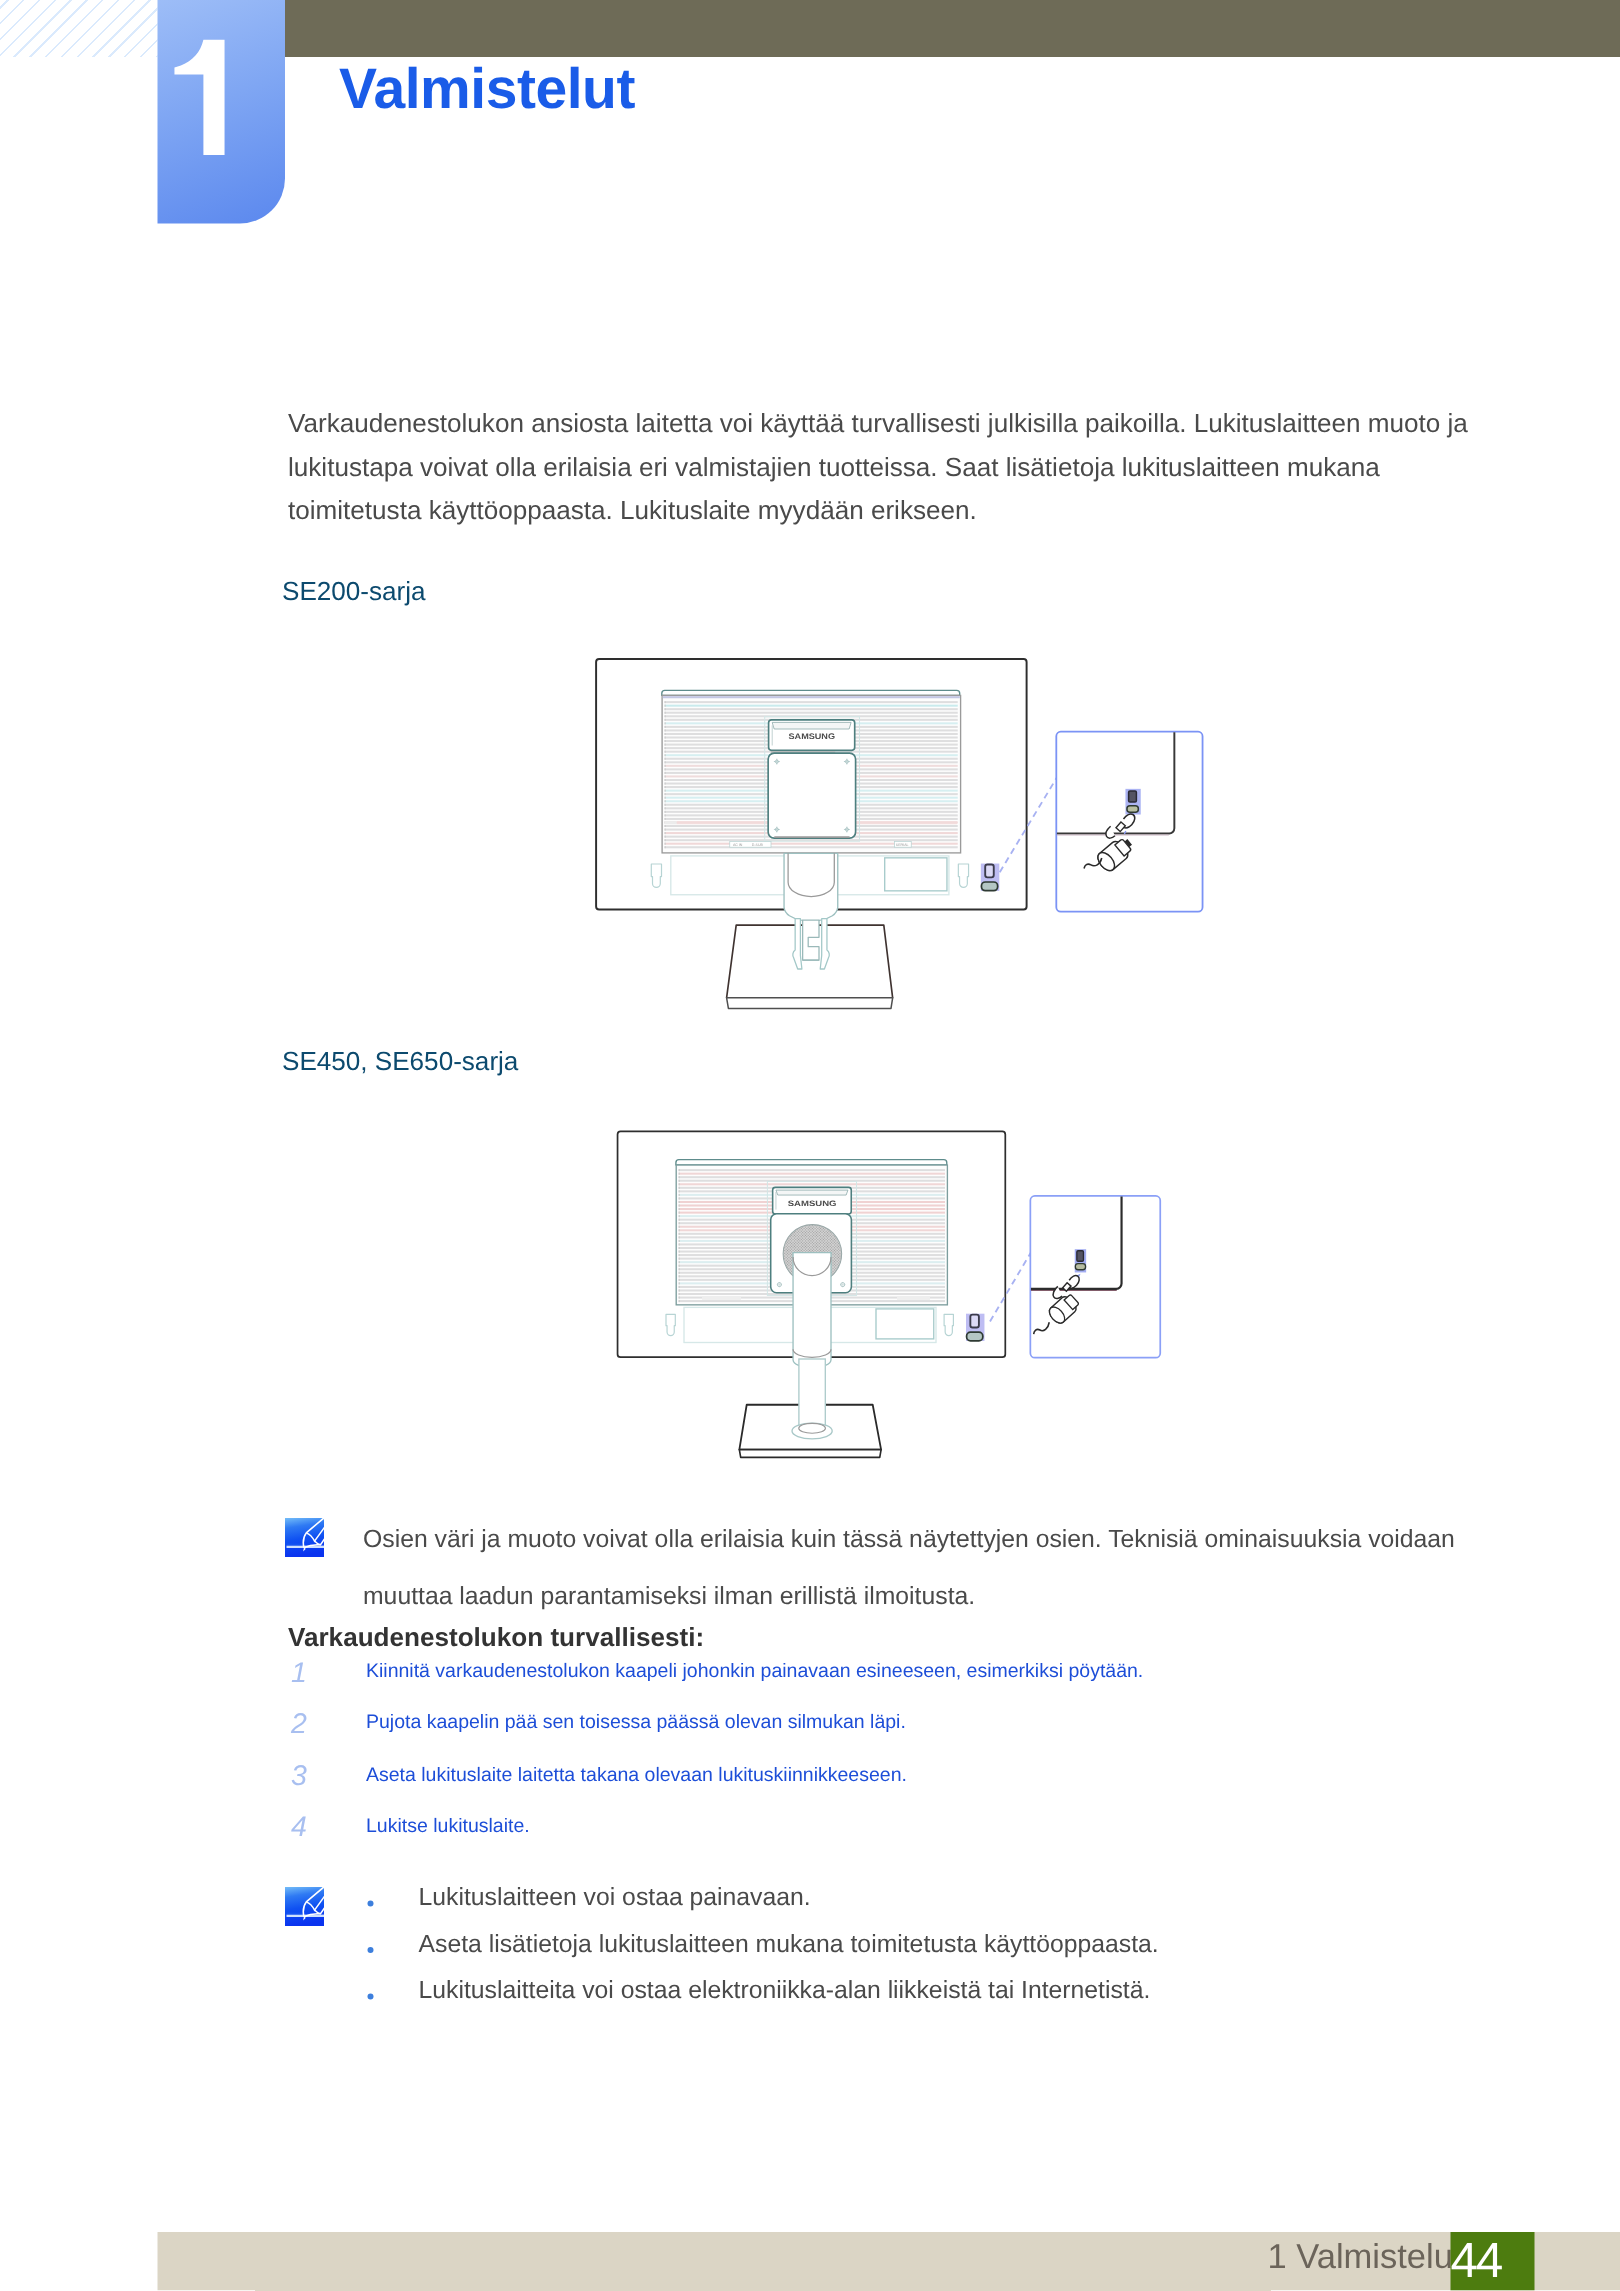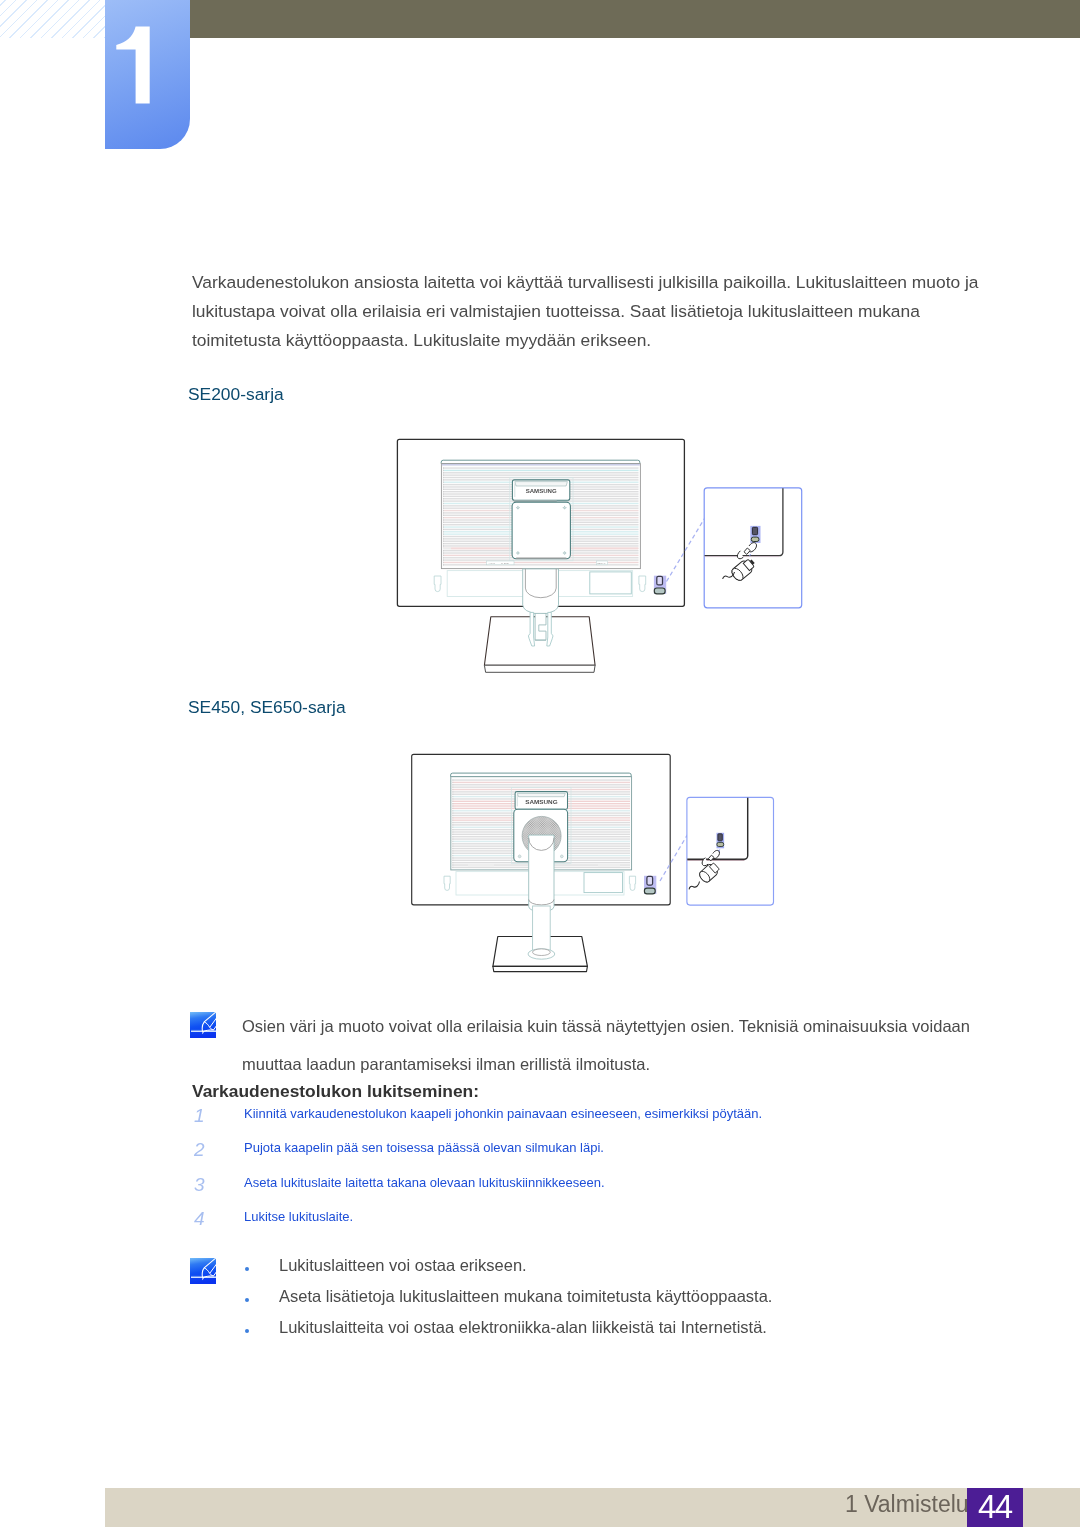--- a/index.html
+++ b/index.html
@@ -26,34 +26,35 @@
   .steps{position:absolute;left:192px;}
   .steprow{position:relative;height:34.3px;}
   .stepnum{position:absolute;left:2px;top:-1px;color:#a8bff0;font-size:19px;font-style:italic;font-weight:400;}
   .steptxt{position:absolute;left:52px;top:0;font-size:13px;color:#1d4ed8;white-space:nowrap;}
   .bullets{position:absolute;}
   .brow{position:relative;height:30.8px;}
   .bdot{position:absolute;left:-0.5px;top:11px;width:4.4px;height:4.4px;border-radius:50%;background:#3d7fdd;}
   .btxt{position:absolute;left:34px;top:0;font-size:16.5px;color:#4a4a4a;white-space:nowrap;}
   
   .footbar{position:absolute;left:105px;top:1488px;width:975px;height:39px;background:#dbd5c5;}
-  .footnum{position:absolute;left:967px;top:1488px;width:55.5px;height:39px;background:#4c1d95;color:#fff;font-size:33px;text-align:center;line-height:37px;letter-spacing:-1.5px;}
+  .footnum{position:absolute;left:967px;top:1488px;width:55.5px;height:39px;background:#4d7c0f;color:#fff;font-size:33px;text-align:left;line-height:37px;letter-spacing:-1.5px;}
   .foottxt{position:absolute;left:845px;top:1488px;height:39px;line-height:32px;color:#6b645a;font-size:23px;}
 </style>
 </head>
 <body>
 
 <div class="page">
   <div class="hatch"></div>
   <div class="olive"></div>
   <div class="chapnum">
       <svg width="85" height="149" viewBox="0 0 85 149">
         <path d="M44.7 26.5 L30.6 26.5 C28.6 34.8 23.5 40.6 15.6 43.6 L11.3 45.0 L11.3 49.6 L30.6 49.6 L30.6 103.4 L44.7 103.4 Z" fill="#ffffff"></path>
       </svg>
     </div>
+  <div class="chaptitle">Valmistelut</div>
 
   <div class="para">Varkaudenestolukon ansiosta laitetta voi käyttää turvallisesti julkisilla paikoilla. Lukituslaitteen muoto ja lukitustapa voivat olla erilaisia eri valmistajien tuotteissa. Saat lisätietoja lukituslaitteen mukana toimitetusta käyttöoppaasta. Lukituslaite myydään erikseen.</div>
 <svg class="fig" style="left:390px;top:430px;" width="440" height="270" viewBox="0 0 440 270">
 <g>
 <rect x="7.4" y="9.3" width="287" height="167" rx="2" fill="#fff" stroke="#2e2e2e" stroke-width="1.3"></rect>
 </g>
       <g>
 <path d="M53.2 30.2 h194.6 a2.0 2.0 0 0 1 2.0 2.0 v1.4 h-198.6 v-1.4 a2.0 2.0 0 0 1 2.0 -2.0 z" fill="#ffffff" stroke="#5e8c8c" stroke-width="0.9"></path>
 <rect x="51.4" y="33.6" width="199" height="105" fill="#fdfdfd" stroke="#9a9a9a" stroke-width="0.9"></rect>
 <rect x="51.9" y="34.1" width="198" height="1.4" fill="#c4c7e4"></rect>
@@ -389,21 +390,21 @@
           <rect x="1.0" y="17.0" width="10.6" height="1.4" fill="#1a5ef2" opacity="0.5"></rect>
           <path d="M12.6 19.8 C11.8 16.2 12.5 12.2 14.2 9.9 L26.6 -0.6" stroke="#ffffff" stroke-width="1.05" fill="none"></path>
           <path d="M14.2 9.9 C16.6 10.8 18.5 13.1 19.7 15.4 L29.0 2.6" stroke="#ffffff" stroke-width="1.0" fill="none"></path>
           <path d="M19.7 15.4 C21.2 17.0 22.3 17.7 23.6 17.9 L30.0 8.6" stroke="#ffffff" stroke-width="1.0" fill="none"></path>
           <path d="M12.6 19.8 C15.3 18.5 20.0 17.6 23.6 17.9" stroke="#ffffff" stroke-width="1.0" fill="none"></path>
           <path d="M12.6 19.8 L12.1 22.3 L13.9 20.5 Z" fill="#ffffff"></path>
         </g>
       </svg></div>
   <div class="note" style="left:242px;top:1007px;width:745px;">Osien väri ja muoto voivat olla erilaisia kuin tässä näytettyjen osien. Teknisiä ominaisuuksia voidaan muuttaa laadun parantamiseksi ilman erillistä ilmoitusta.</div>
 
-  <div class="steptitle" style="top:1081px;">Varkaudenestolukon lukitseminen:</div>
+  <div class="steptitle" style="top:1081px;">Varkaudenestolukon turvallisesti:</div>
   <div class="steps" style="top:1106px;">
     <div class="steprow">
         <span class="stepnum">1</span>
         <span class="steptxt">Kiinnitä varkaudenestolukon kaapeli johonkin painavaan esineeseen, esimerkiksi pöytään.</span>
       </div>
     <div class="steprow">
         <span class="stepnum">2</span>
         <span class="steptxt">Pujota kaapelin pää sen toisessa päässä olevan silmukan läpi.</span>
       </div>
     <div class="steprow">
@@ -435,21 +436,21 @@
           <path d="M12.6 19.8 C11.8 16.2 12.5 12.2 14.2 9.9 L26.6 -0.6" stroke="#ffffff" stroke-width="1.05" fill="none"></path>
           <path d="M14.2 9.9 C16.6 10.8 18.5 13.1 19.7 15.4 L29.0 2.6" stroke="#ffffff" stroke-width="1.0" fill="none"></path>
           <path d="M19.7 15.4 C21.2 17.0 22.3 17.7 23.6 17.9 L30.0 8.6" stroke="#ffffff" stroke-width="1.0" fill="none"></path>
           <path d="M12.6 19.8 C15.3 18.5 20.0 17.6 23.6 17.9" stroke="#ffffff" stroke-width="1.0" fill="none"></path>
           <path d="M12.6 19.8 L12.1 22.3 L13.9 20.5 Z" fill="#ffffff"></path>
         </g>
       </svg></div>
   <div class="bullets" style="left:245px;top:1256px;">
     <div class="brow">
         <span class="bdot"></span>
-        <span class="btxt">Lukituslaitteen voi ostaa erikseen.</span>
+        <span class="btxt">Lukituslaitteen voi ostaa painavaan.</span>
       </div>
     <div class="brow">
         <span class="bdot"></span>
         <span class="btxt">Aseta lisätietoja lukituslaitteen mukana toimitetusta käyttöoppaasta.</span>
       </div>
     <div class="brow">
         <span class="bdot"></span>
         <span class="btxt">Lukituslaitteita voi ostaa elektroniikka-alan liikkeistä tai Internetistä.</span>
       </div>
   </div>

